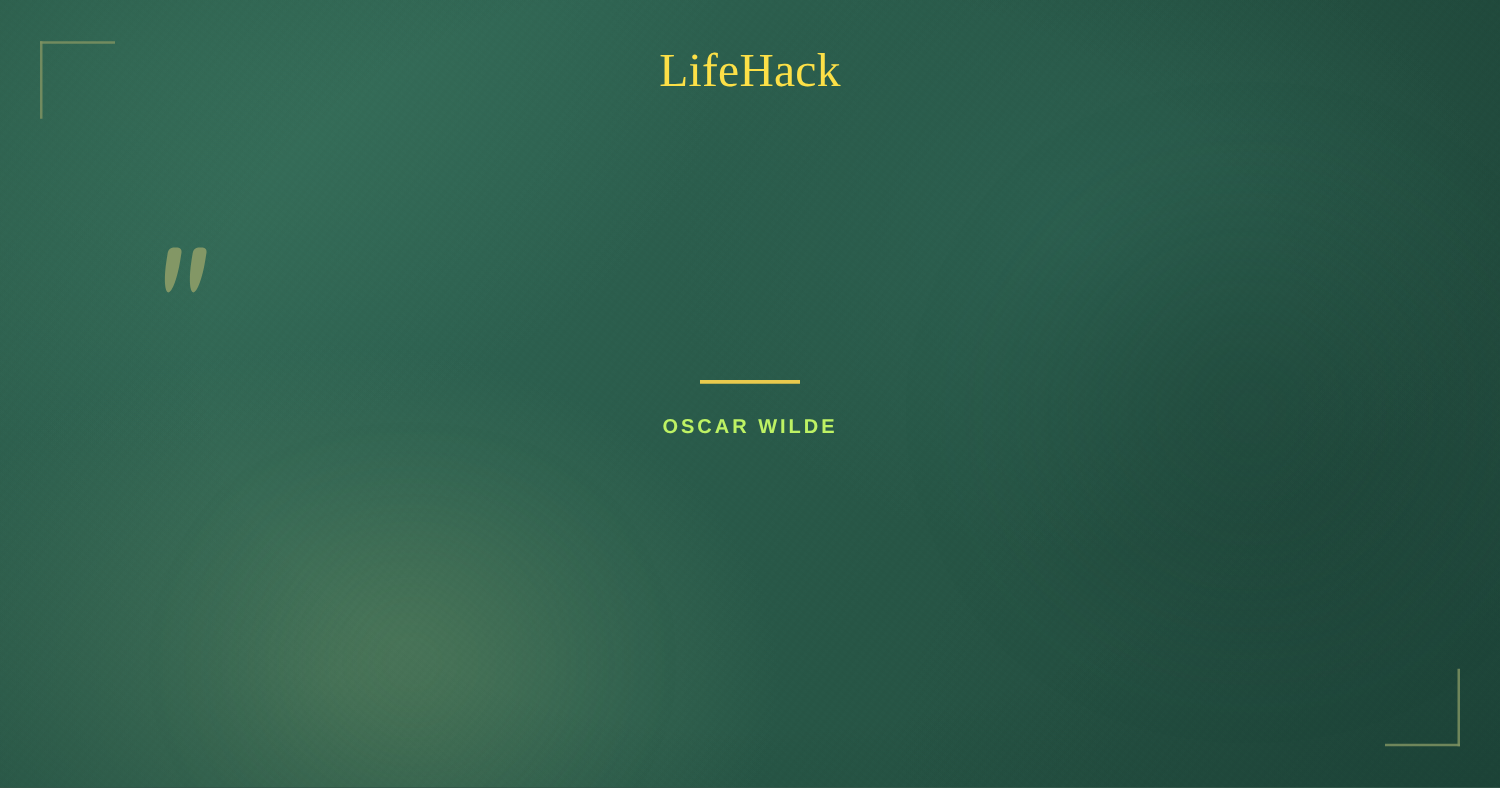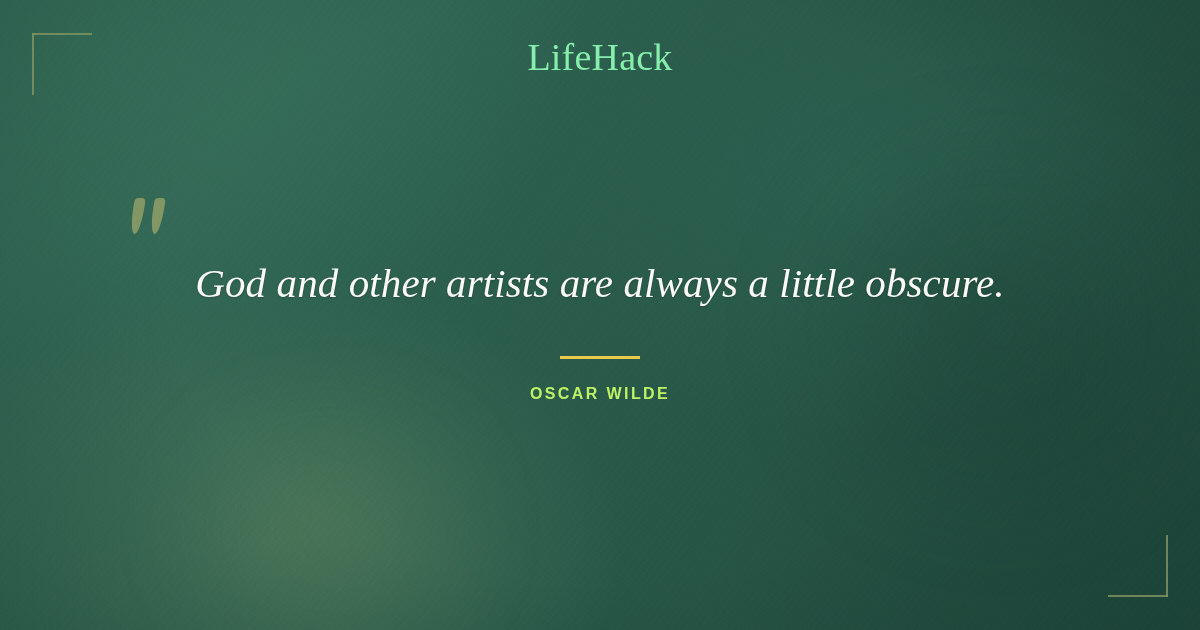--- a/index.html
+++ b/index.html
@@ -86,21 +86,21 @@
   .logo {
     position: absolute;
     top: 38px;
     left: 0;
     width: 1200px;
     text-align: center;
     font-family: "Liberation Serif", "DejaVu Serif", serif;
     font-size: 38px;
     font-weight: 400;
     letter-spacing: 0.2px;
-    color: #86efac;
+    color: #fde047;
     line-height: 1;
   }
 
   
   .quote-mark {
     position: absolute;
     left: 128px;
     top: 198px;
     width: 48px;
     height: 46px;
@@ -177,20 +177,19 @@
   </div>
 
   <div class="logo">LifeHack</div>
 
   <div class="quote-mark">
     <i class="m1"></i>
     <i class="m2"></i>
   </div>
 
   <div class="quote-block">
-    <p class="quote-text">God and other artists are always a little obscure.</p>
 
     <hr class="divider">
 
     <div class="attribution">OSCAR WILDE</div>
   </div>
 
 </div>
 
 </body></html>

